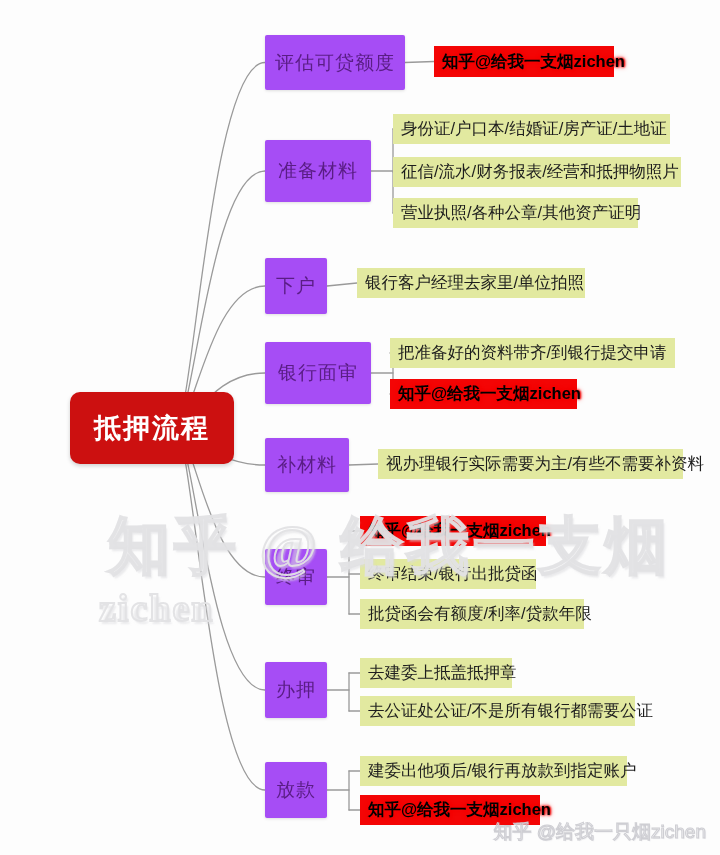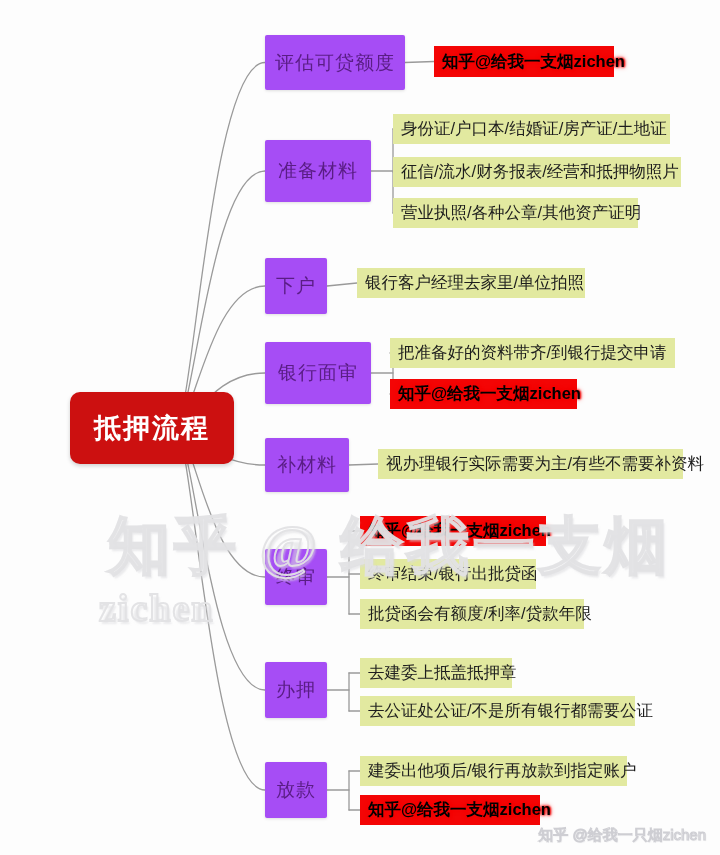--- a/index.html
+++ b/index.html
@@ -86,21 +86,21 @@
   #wm-line2 {
     left: 99px;
     top: 586px;
     font-size: 38px;
     letter-spacing: 2px;
   }
   #footer-credit {
     position: absolute;
     right: 14px;
     bottom: 10px;
-    font-size: 15px;
+    font-size: 19px;
     color: rgba(255,255,255,0);
     -webkit-text-stroke: 1.1px rgba(205,205,210,0.98);
     text-shadow: 1px 1px 1px rgba(222,222,226,0.6);
     z-index: 6;
     white-space: nowrap;
   }
 </style>
 </head>
 <body>
 

